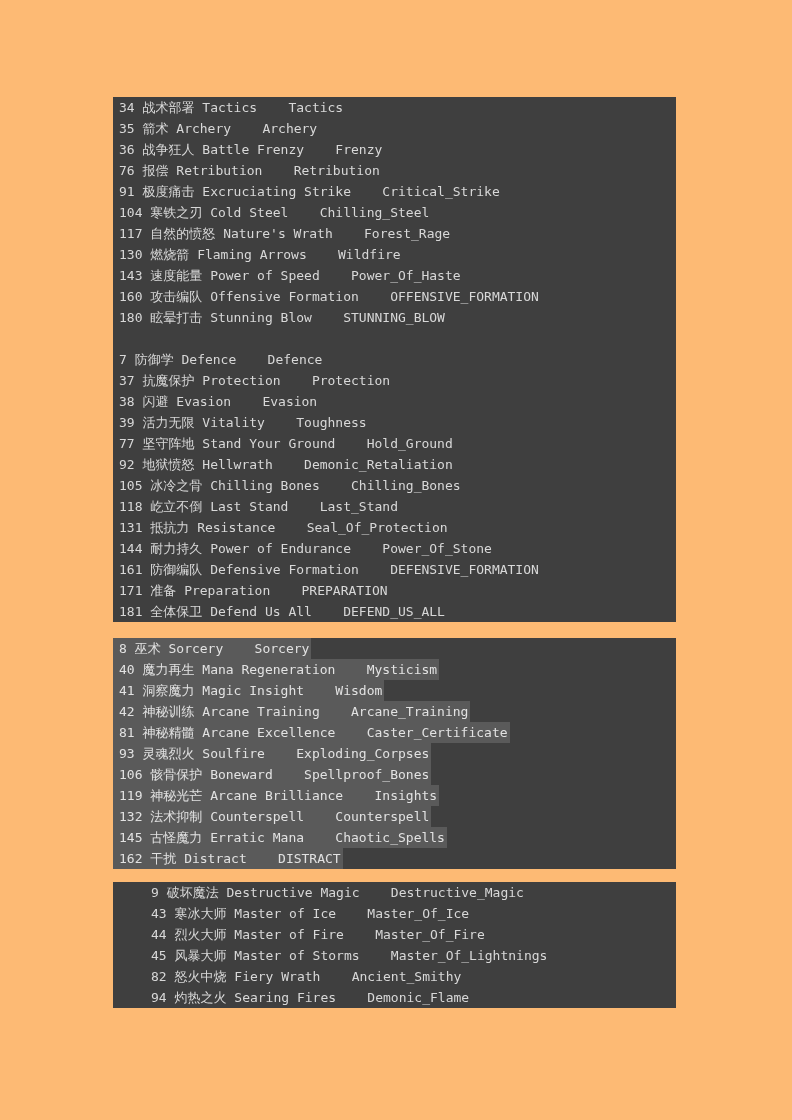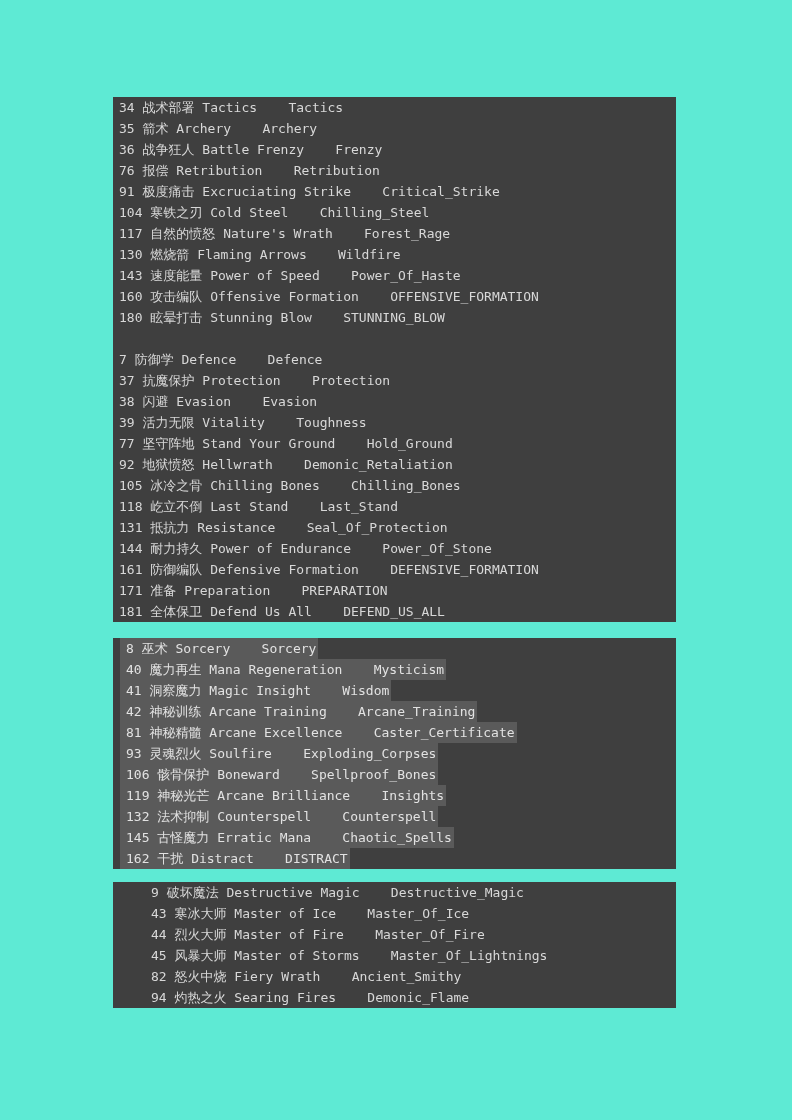--- a/index.html
+++ b/index.html
@@ -14,21 +14,21 @@
     font-family: "DejaVu Sans Mono", "Liberation Mono", monospace;
     overflow: hidden;
   }
 
   .page {
     position: absolute;
     left: 0;
     top: 0;
     width: 792px;
     height: 1120px;
-    background: #5eead4;
+    background: #fdba74;
   }
 
   .block {
     position: absolute;
     left: 113px;
     width: 563px;
     background: #3f3f3f;
     color: #d8d8d8;
     font-size: 13px;
     line-height: 21px;
@@ -60,21 +60,20 @@
   
   .block-2 .line {
     padding-left: 0;
   }
   .block-2 .line .sel {
     display: inline-block;
     padding-left: 6px;
     padding-right: 2px;
     background: #5a5a5a;
     color: #e2e2e2;
-    margin-left: 7px;
   }
 </style>
 </head>
 <body>
 
 <div class="page">
 
   <div class="block block-1" style="background: rgb(63, 63, 63); color: rgb(216, 216, 216);"><div class="line">34 战术部署 Tactics    Tactics</div><div class="line">35 箭术 Archery    Archery</div><div class="line">36 战争狂人 Battle Frenzy    Frenzy</div><div class="line">76 报偿 Retribution    Retribution</div><div class="line">91 极度痛击 Excruciating Strike    Critical_Strike</div><div class="line">104 寒铁之刃 Cold Steel    Chilling_Steel</div><div class="line">117 自然的愤怒 Nature's Wrath    Forest_Rage</div><div class="line">130 燃烧箭 Flaming Arrows    Wildfire</div><div class="line">143 速度能量 Power of Speed    Power_Of_Haste</div><div class="line">160 攻击编队 Offensive Formation    OFFENSIVE_FORMATION</div><div class="line">180 眩晕打击 Stunning Blow    STUNNING_BLOW</div><div class="line blank">&nbsp;</div><div class="line">7 防御学 Defence    Defence</div><div class="line">37 抗魔保护 Protection    Protection</div><div class="line">38 闪避 Evasion    Evasion</div><div class="line">39 活力无限 Vitality    Toughness</div><div class="line">77 坚守阵地 Stand Your Ground    Hold_Ground</div><div class="line">92 地狱愤怒 Hellwrath    Demonic_Retaliation</div><div class="line">105 冰冷之骨 Chilling Bones    Chilling_Bones</div><div class="line">118 屹立不倒 Last Stand    Last_Stand</div><div class="line">131 抵抗力 Resistance    Seal_Of_Protection</div><div class="line">144 耐力持久 Power of Endurance    Power_Of_Stone</div><div class="line">161 防御编队 Defensive Formation    DEFENSIVE_FORMATION</div><div class="line">171 准备 Preparation    PREPARATION</div><div class="line">181 全体保卫 Defend Us All    DEFEND_US_ALL</div></div>
   <div class="block block-2" style="background: rgb(63, 63, 63); color: rgb(216, 216, 216);"><div class="line"><span class="sel" style="background: rgb(90, 90, 90); color: rgb(226, 226, 226);">8 巫术 Sorcery    Sorcery</span></div><div class="line"><span class="sel" style="background: rgb(90, 90, 90); color: rgb(226, 226, 226);">40 魔力再生 Mana Regeneration    Mysticism</span></div><div class="line"><span class="sel" style="background: rgb(90, 90, 90); color: rgb(226, 226, 226);">41 洞察魔力 Magic Insight    Wisdom</span></div><div class="line"><span class="sel" style="background: rgb(90, 90, 90); color: rgb(226, 226, 226);">42 神秘训练 Arcane Training    Arcane_Training</span></div><div class="line"><span class="sel" style="background: rgb(90, 90, 90); color: rgb(226, 226, 226);">81 神秘精髓 Arcane Excellence    Caster_Certificate</span></div><div class="line"><span class="sel" style="background: rgb(90, 90, 90); color: rgb(226, 226, 226);">93 灵魂烈火 Soulfire    Exploding_Corpses</span></div><div class="line"><span class="sel" style="background: rgb(90, 90, 90); color: rgb(226, 226, 226);">106 骸骨保护 Boneward    Spellproof_Bones</span></div><div class="line"><span class="sel" style="background: rgb(90, 90, 90); color: rgb(226, 226, 226);">119 神秘光芒 Arcane Brilliance    Insights</span></div><div class="line"><span class="sel" style="background: rgb(90, 90, 90); color: rgb(226, 226, 226);">132 法术抑制 Counterspell    Counterspell</span></div><div class="line"><span class="sel" style="background: rgb(90, 90, 90); color: rgb(226, 226, 226);">145 古怪魔力 Erratic Mana    Chaotic_Spells</span></div><div class="line"><span class="sel" style="background: rgb(90, 90, 90); color: rgb(226, 226, 226);">162 干扰 Distract    DISTRACT</span></div></div>
   <div class="block block-3" style="background: rgb(63, 63, 63); color: rgb(216, 216, 216);"><div class="line">9 破坏魔法 Destructive Magic    Destructive_Magic</div><div class="line">43 寒冰大师 Master of Ice    Master_Of_Ice</div><div class="line">44 烈火大师 Master of Fire    Master_Of_Fire</div><div class="line">45 风暴大师 Master of Storms    Master_Of_Lightnings</div><div class="line">82 怒火中烧 Fiery Wrath    Ancient_Smithy</div><div class="line">94 灼热之火 Searing Fires    Demonic_Flame</div></div>

